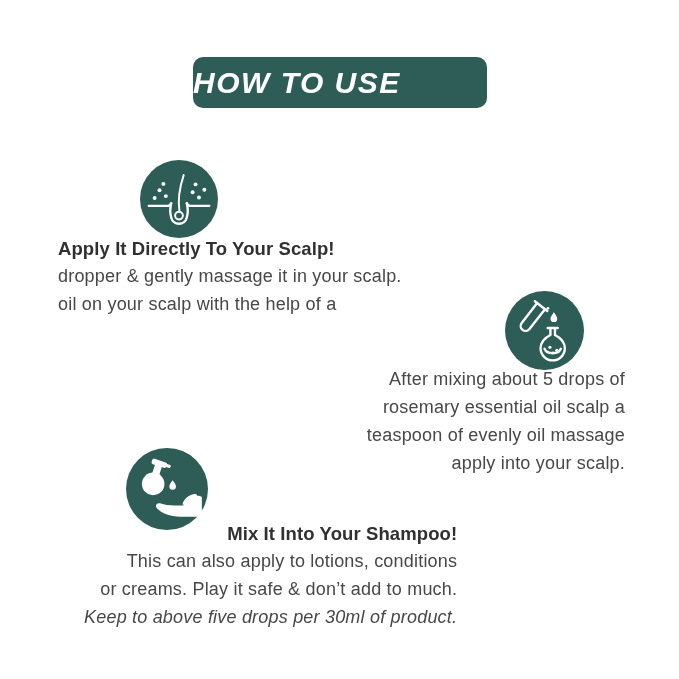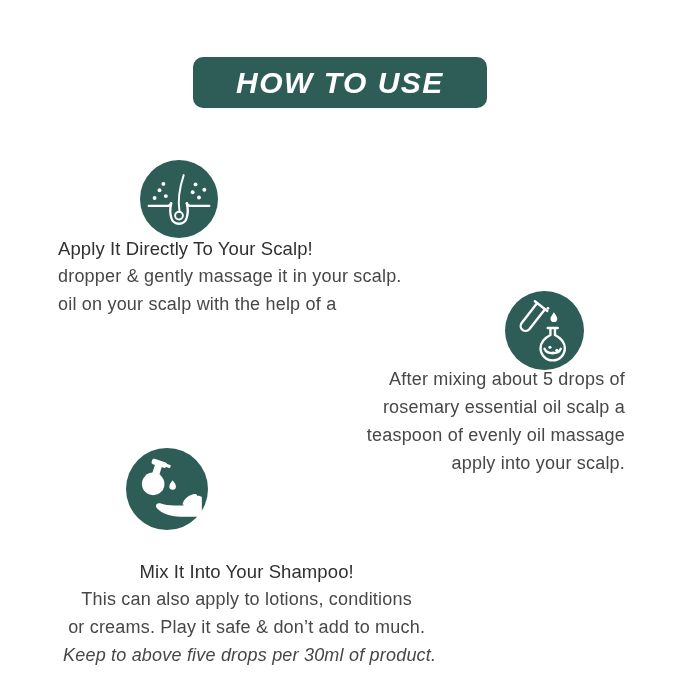--- a/index.html
+++ b/index.html
@@ -12,21 +12,21 @@
     font-family: "Liberation Sans", sans-serif;
   }
 
   
   .banner {
     position: absolute;
     left: 193px; top: 57px;
     width: 294px; height: 51px;
     background: var(--teal, #2d5d56);
     border-radius: 10px;
-    display: flex; align-items: center; justify-content: center;
+    display: flex; align-items: center; 
   }
   .banner-text {
     color: var(--banner_text, #ffffff);
     font-style: italic;
     font-weight: 700;
     font-size: 30px;
     letter-spacing: 1.5px;
   }
 
   
@@ -38,29 +38,29 @@
 
   
   .step-text {
     position: absolute;
     color: var(--body_text, #474747);
     font-size: 18px;
     line-height: 28px;
     letter-spacing: 0.2px;
   }
   .step-heading {
-    font-weight: 400;
+    font-weight: 700;
     color: var(--heading_text, #303030);
     font-size: 18.5px;
     line-height: 26px;
     letter-spacing: 0.1px;
   }
   .text-1 { left: 58px; top: 236px; text-align: left; }
   .text-2 { right: 54px; top: 365px; text-align: right; }
-  .text-3 { left: 57px; top: 521px; text-align: center; margin-top: 38px; }
+  .text-3 { left: 78px; top: 521px; text-align: right; }
   .indent { padding-left: 6px; font-style: italic; }
 </style>
 </head>
 <body>
 
 <div class="canvas">
 
   <div class="banner">
     <span class="banner-text">HOW TO USE</span>
   </div>

